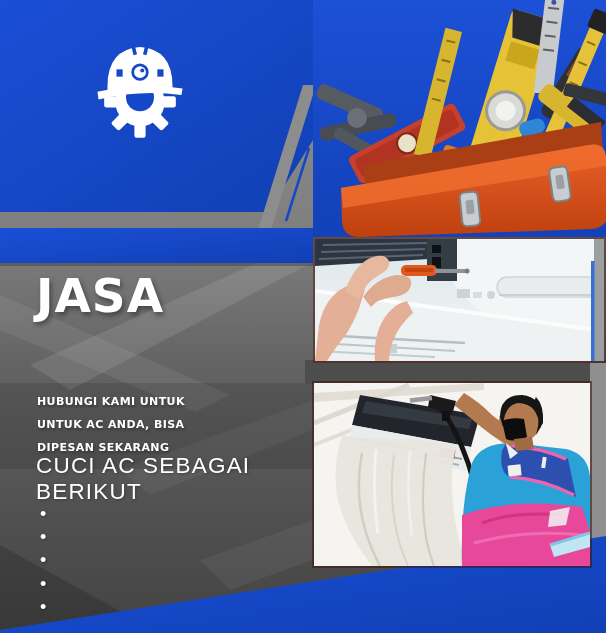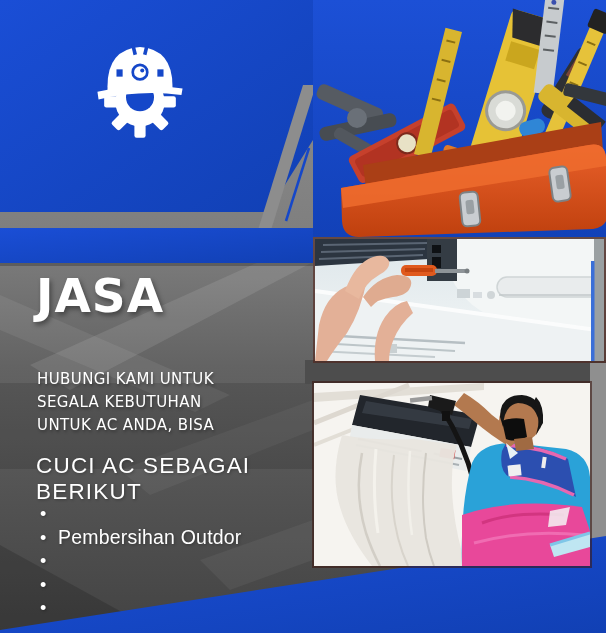--- a/index.html
+++ b/index.html
@@ -17,23 +17,23 @@
   
   .logo{position:absolute;left:84px;top:34px;width:112px;height:120px;}
   
   .headline{
     position:absolute;left:36px;top:270px;width:300px;color:#fff;
     font-family:"DejaVu Sans","Liberation Sans",sans-serif;
     font-weight:bold;font-size:47px;line-height:51px;letter-spacing:1px;
     text-shadow:2px 3px 5px rgba(0,0,0,.4);
   }
   .subhead{
-    position:absolute;left:37px;top:368px;width:290px;color:#fff;
+    position:absolute;left:37px;top:390px;width:290px;color:#fff;
     font-family:"DejaVu Sans","Liberation Sans",sans-serif;
-    font-weight:normal;font-size:15px;line-height:23px;letter-spacing:.4px;
+    font-weight:bold;font-size:11px;line-height:23px;letter-spacing:.4px;
     text-shadow:1px 2px 3px rgba(0,0,0,.35);
   }
   .svc-title{
     position:absolute;left:36px;top:453px;width:300px;color:#fff;
     font-size:22.5px;font-weight:500;letter-spacing:1.2px;
     text-shadow:1px 1px 3px rgba(0,0,0,.3);
   }
   .svc-list{
     position:absolute;left:40px;top:503px;width:280px;color:#fff;
     font-size:19.5px;line-height:23.2px;font-weight:500;letter-spacing:.2px;
@@ -310,33 +310,32 @@
       <circle cx="52" cy="32" r="1.8"></circle>
     </g>
   </svg>
 
   <div class="headline">
     <div>JASA</div>
   </div>
 
   <div class="subhead">
     <div>HUBUNGI KAMI UNTUK</div>
-    <div>SEGALA KEBUTUHAN</div>
     <div>UNTUK AC ANDA, BISA</div>
+    <div>DIPESAN SEKARANG</div>
   </div>
 
   <div class="svc-title">CUCI AC SEBAGAI BERIKUT</div>
 
   <div class="svc-list">
     <div class="svc-item">
       <span class="dot">•</span>
     </div>
     <div class="svc-item">
       <span class="dot">•</span>
-      <span>Pembersihan Outdor</span>
     </div>
     <div class="svc-item">
       <span class="dot">•</span>
     </div>
     <div class="svc-item">
       <span class="dot">•</span>
     </div>
     <div class="svc-item">
       <span class="dot">•</span>
     </div>

